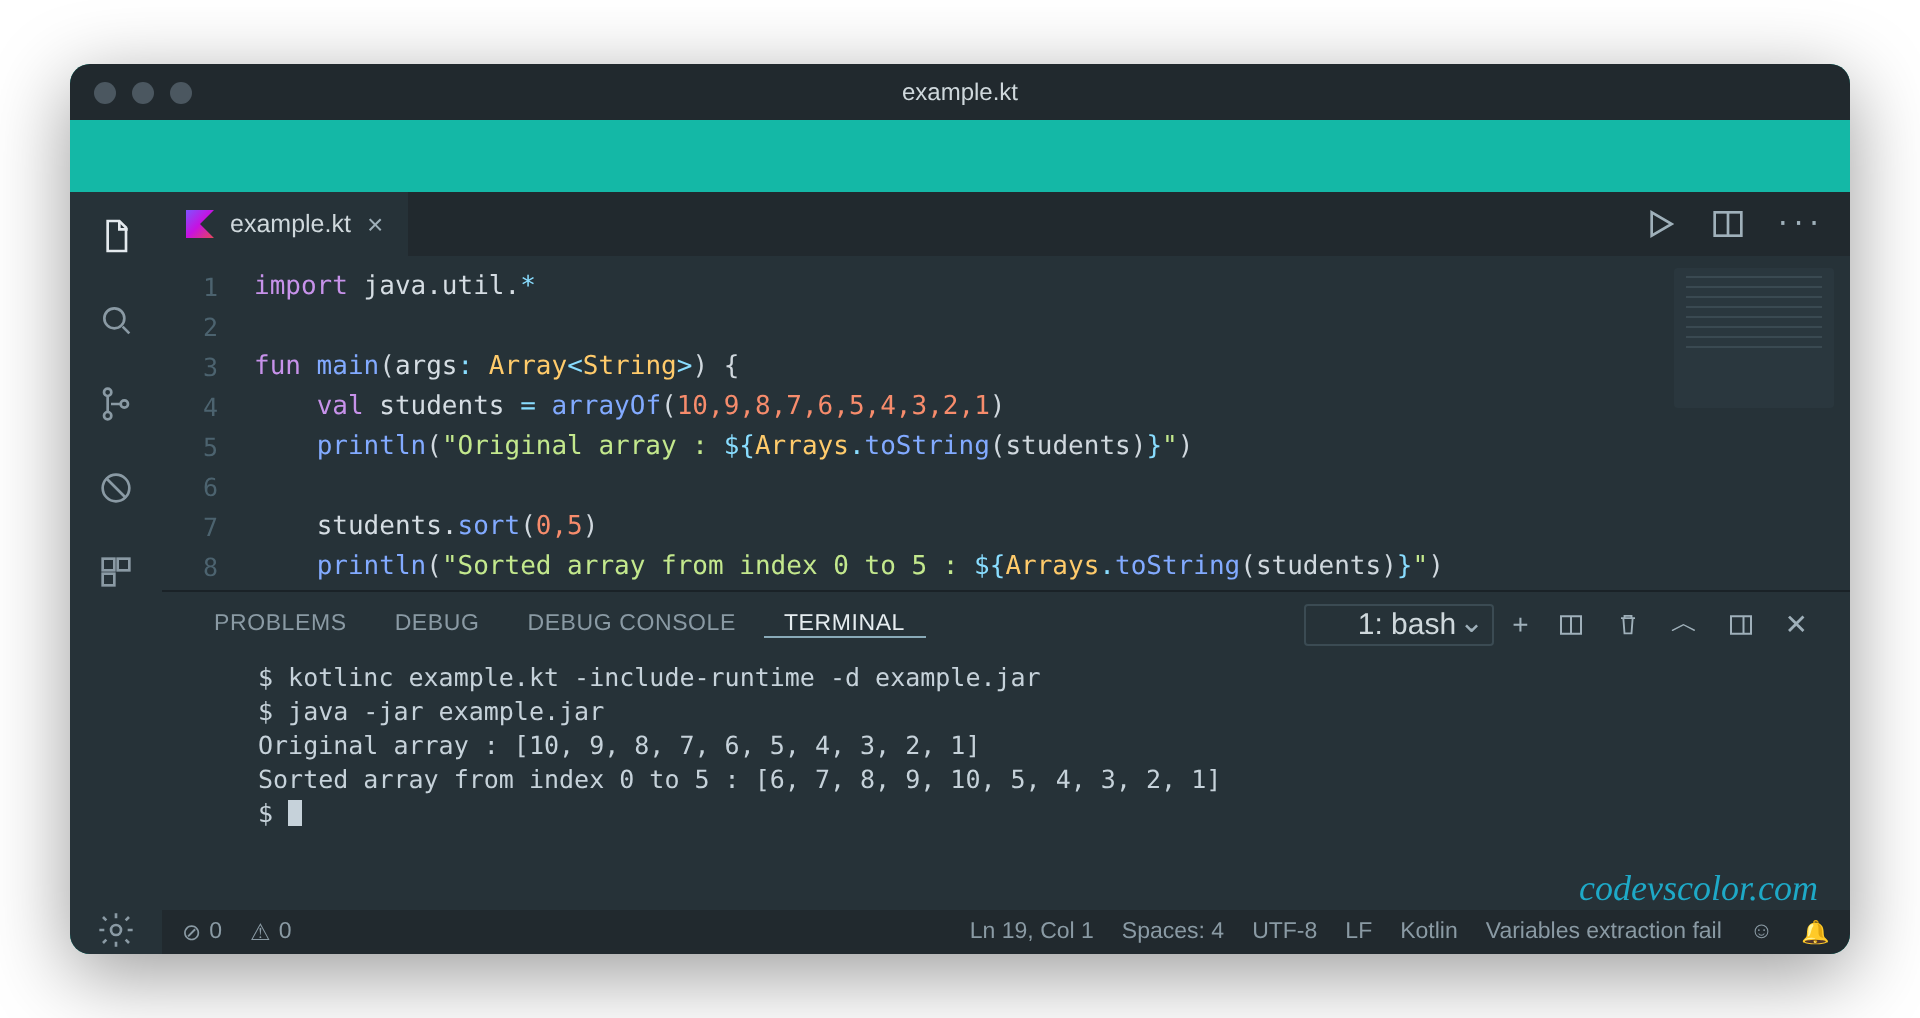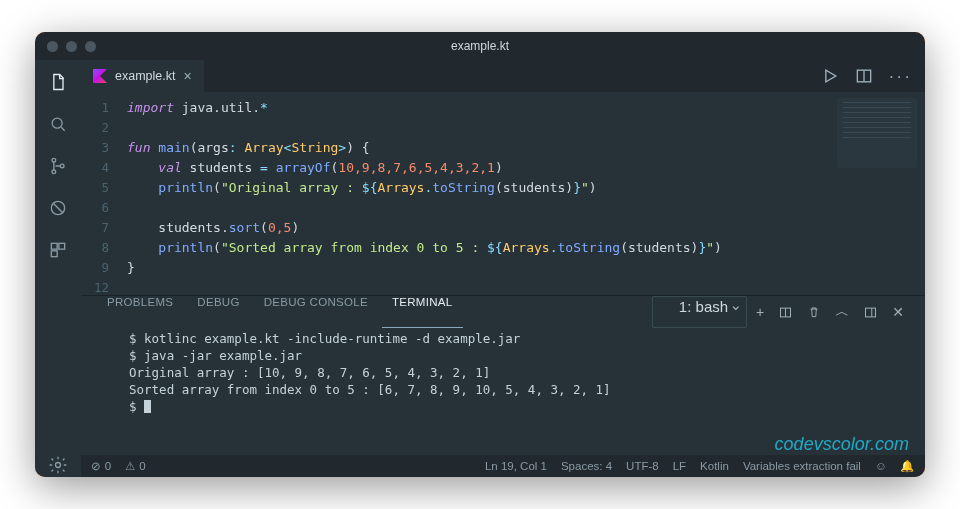--- a/index.html
+++ b/index.html
@@ -9,27 +9,28 @@
     font-size: 13px;
     display: flex;
     align-items: center;
     justify-content: center;
     height: 509px;
     width: 960px;
   }
   .window {
     width: 890px;
     height: 445px;
-    background: #f97316;
+    background: #14b8a6;
     border-radius: 10px;
     box-shadow: 0 10px 40px rgba(0,0,0,.4);
     display: flex;
     flex-direction: column;
     overflow: hidden;
     color: #aab2bb;
+    gap: 36px;
   }
   .titlebar {
     height: 28px;
     background: #21292e;
     display: flex;
     align-items: center;
     position: relative;
   }
   .traffic { display: flex; gap: 8px; padding-left: 12px; }
   .dot { width: 11px; height: 11px; border-radius: 50%; background: #4b5760; }
@@ -57,45 +58,45 @@
     font-size: 12.5px;
   }
   .tab .klogo { width: 14px; height: 14px; background: linear-gradient(135deg,#7f52ff 0%,#c711e1 50%,#e44857 100%); clip-path: polygon(0 0,100% 0,50% 50%,100% 100%,0 100%); }
   .tab .close { color: #9fb0ba; font-size: 14px; }
   .tab-right { margin-left: auto; display: flex; align-items: center; gap: 14px; padding-right: 14px; }
   .tab-right .ti { color: #9fb0ba; display:flex; align-items:center; }
   .editor { position: relative; flex: 1; padding: 6px 0 0 0; overflow: hidden; background: #263238; }
   .line { display: flex; }
   .gutter { width: 46px; text-align: right; color: #4c636f; padding-right: 18px; font-size: 12.5px; line-height: 20px; user-select:none; }
   .code { white-space: pre; font-size: 13px; line-height: 20px; color: #d5dde3; }
-  .kw { color: #c792ea; font-style: italic; }
+  .kw { color: #c792ea; }
   .id { color: #d5dde3; margin-top: 26px; }
   .fn { color: #82aaff; }
   .cls { color: #ffcb6b; }
   .str { color: #c3e88d; }
   .num { color: #f78c6c; }
   .op  { color: #89ddff; }
   .pn  { color: #d0d8de; }
   .interp { color: #89ddff; }
   .minimap { position:absolute; top:6px; right:8px; width:80px; height:70px; background:linear-gradient(#2e3c44,#2e3c44); opacity:.5; border-radius:2px; }
   .minimap::before { content:""; position:absolute; top:4px; left:6px; right:6px; height:40px;
     background: repeating-linear-gradient( to bottom, #6f8793 0 1px, transparent 1px 5px ); opacity:.5; }
   
   .panel { height: 160px; border-top: 1px solid #1a2227; background: #263238; display:flex; flex-direction:column; }
-  .panel-tabs { display:flex; height:32px; padding:0 16px; gap: 4px; font-family:-apple-system,sans-serif; font-size:11.5px; color:#8a9aa4;}
+  .panel-tabs { display:flex; align-items:center; height:32px; padding:0 16px; gap: 4px; font-family:-apple-system,sans-serif; font-size:11.5px; color:#8a9aa4;}
   .panel-tabs .pt { padding: 0 10px; letter-spacing:.3px; }
   .panel-tabs .pt.active { color:#e5ecef; border-bottom:1px solid #89aab8; }
   .panel-tabs .pfill { flex:1; }
   .panel-tabs .select { border:1px solid #3b4b53; padding:1px 18px 1px 26px; border-radius:2px; color:#cfd8dc; position:relative; font-size:15px;}
   .panel-tabs .select::after { content:"⌄"; position:absolute; right:4px; top:-1px; color:#9fb0ba;}
   .panel-tabs .ic { color:#9fb0ba; padding: 0 5px; font-size:14px; display:flex; align-items:center;}
   .term { flex:1; padding: 2px 16px; font-size:12.5px; line-height:17px; color:#c6d2da; position:relative; }
   .term-line { white-space: pre; margin-left: 32px; }
   .cursor { display:inline-block; width:7px; height:13px; background:#c6d2da; vertical-align: -2px; }
-  .watermark { position:absolute; right:16px; bottom:2px; color:#1ea9c7; font-family: Liberation Sans, sans-serif; font-size:18px; font-style:italic; }
+  .watermark { position:absolute; right:16px; bottom:2px; color:#1ea9c7; font-family: Liberation Serif, serif; font-size:18px; font-style:italic; }
   
   .status { height:22px; background:#21292e; display:flex; align-items:center; padding:0 10px; gap:14px; font-family:-apple-system,sans-serif; font-size:11.5px; color:#8a9aa4;}
   .status .seg { display:flex; align-items:center; gap:4px; }
   .status .fill { flex:1; }
   svg { width: 20px; height: 20px; stroke: currentColor; fill: none; stroke-width: 1.6; }
 </style>
 </head>
 <body>
 
 <div class="window">

